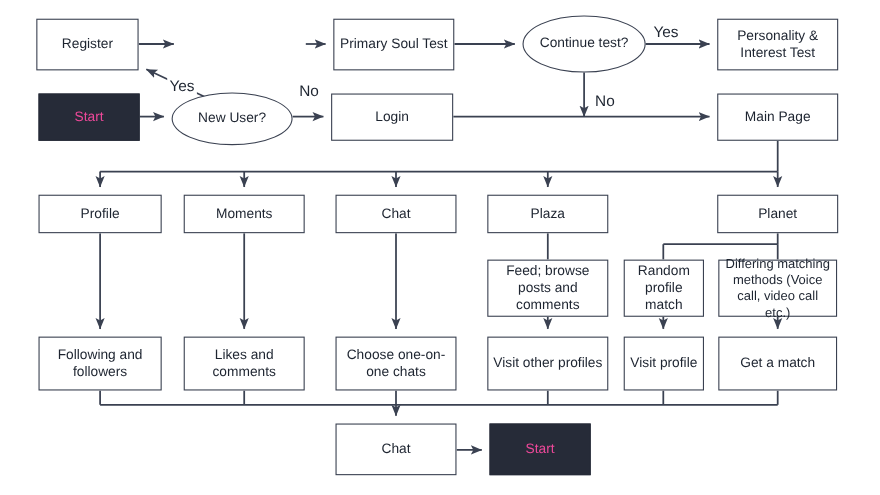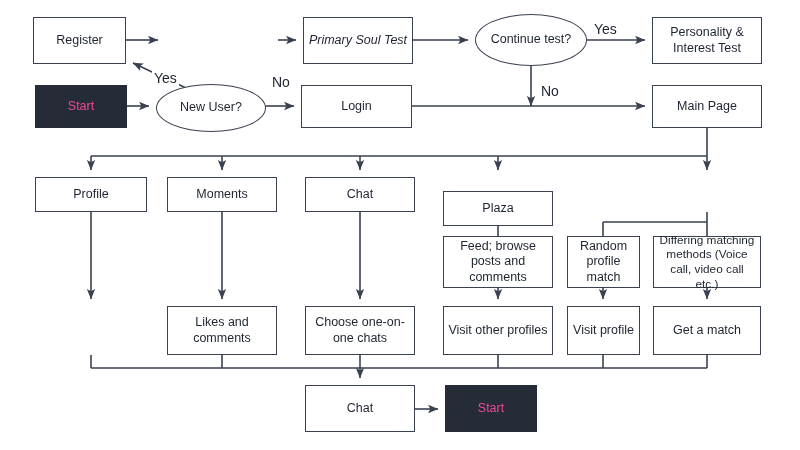--- a/index.html
+++ b/index.html
@@ -119,49 +119,51 @@
       <path d="M91,368 L707,368"></path>
       <path d="M360,355 L360,378" marker-end="url(#ah)"></path>
 
       <path d="M415,409 L438,409" marker-end="url(#ah)"></path>
     </g>
   </svg>
 
   <div class="node" style="left:33px;top:17px;width:93px;height:47px;">Register</div>
 
 
-  <div class="node" style="left:303px;top:17px;width:110px;height:47px;font-style:italic;">Primary Soul Test</div>
+  <div class="node" style="left:303px;top:17px;width:110px;height:47px;">Primary Soul Test</div>
 
   <div class="node ellipse" style="left:475px;top:14px;width:112px;height:52px;">Continue test?</div>
 
   <div class="node" style="left:652px;top:17px;width:110px;height:47px;">Personality &amp; Interest Test</div>
 
   <div class="node dark" style="left:35px;top:85px;width:92px;height:43px;">Start</div>
 
   <div class="node ellipse" style="left:156px;top:84px;width:110px;height:48px;">New User?</div>
 
   <div class="node" style="left:301px;top:85px;width:111px;height:43px;">Login</div>
 
   <div class="node" style="left:35px;top:177px;width:112px;height:35px;">Profile</div>
 
   <div class="node" style="left:652px;top:85px;width:110px;height:43px;">Main Page</div>
 
   <div class="node" style="left:167px;top:177px;width:110px;height:35px;">Moments</div>
 
   <div class="node" style="left:305px;top:177px;width:110px;height:35px;">Chat</div>
 
-  <div class="node" style="left:443px;top:191px;width:110px;height:35px;">Plaza</div>
+  <div class="node" style="left:443px;top:177px;width:110px;height:35px;">Plaza</div>
 
+  <div class="node" style="left:652px;top:177px;width:110px;height:35px;">Planet</div>
 
   <div class="node" style="left:443px;top:236px;width:110px;height:52px;">Feed; browse posts and comments</div>
 
   <div class="node" style="left:567px;top:236px;width:73px;height:52px;">Random profile match</div>
 
   <div class="node small" style="left:653px;top:236px;width:108px;height:52px;">Differing matching methods (Voice call, video call etc.)</div>
 
+  <div class="node" style="left:35px;top:306px;width:112px;height:49px;">Following and followers</div>
 
   <div class="node" style="left:167px;top:306px;width:110px;height:49px;">Likes and comments</div>
 
   <div class="node" style="left:305px;top:306px;width:110px;height:49px;">Choose one-on-one chats</div>
 
   <div class="node" style="left:443px;top:306px;width:110px;height:49px;">Visit other profiles</div>
 
   <div class="node" style="left:567px;top:306px;width:73px;height:49px;">Visit profile</div>
 
   <div class="node" style="left:653px;top:306px;width:108px;height:49px;">Get a match</div>

